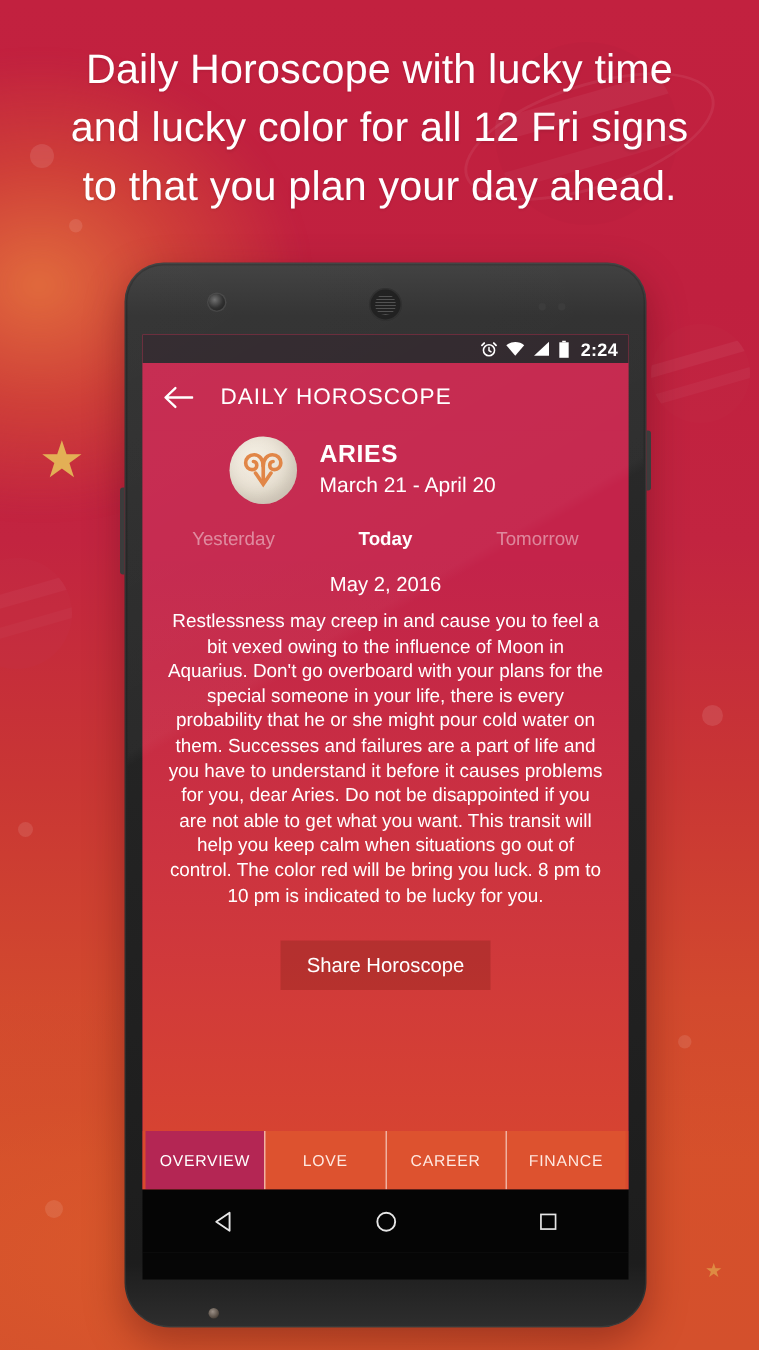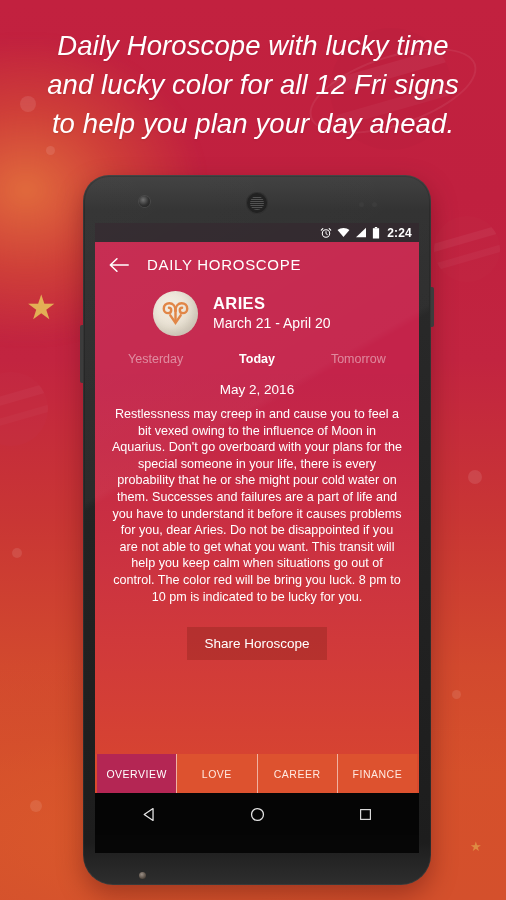--- a/index.html
+++ b/index.html
@@ -105,21 +105,21 @@
     text-align: center;
     color: #ffffff;
     font-size: 27.5px;
     line-height: 39px;
     font-weight: 400;
     letter-spacing: .1px;
     padding: 0 16px;
     box-sizing: border-box;
     text-shadow: 0 1px 2px rgba(0,0,0,.10);
   }
-  .headline .hl-line { display: block; white-space: nowrap; font-style: italic; }
+  .headline .hl-line { display: block; white-space: nowrap; }
 
   
   #phone {
     position: absolute;
     left: 83px;
     top: 175px;
     width: 348px;
     height: 710px;
     background: linear-gradient(to bottom, #3a3a3a 0%, #2b2b2b 5%, #232323 50%, #1d1d1d 94%, #2e2e2e 100%);
     border-radius: 26px 26px 30px 30px;
@@ -411,21 +411,21 @@
   <div class="dot" style="left:468px;top:470px;width:14px;height:14px;"></div>
   <div class="dot" style="left:452px;top:690px;width:9px;height:9px;"></div>
   <div class="dot" style="left:12px;top:548px;width:10px;height:10px;"></div>
 
   <div class="star" style="left:26px;top:290px;font-size:34px;">★</div>
   <div class="star" style="left:470px;top:840px;font-size:13px;opacity:.5;">★</div>
 
   <div class="headline">
     <span class="hl-line">Daily Horoscope with lucky time</span>
     <span class="hl-line">and lucky color for all 12 Fri signs</span>
-    <span class="hl-line">to help you plan your day ahead.</span>
+    <span class="hl-line">to that you plan your day ahead.</span>
   </div>
 
   <div id="phone">
     <div class="front-cam"></div>
     <div class="earpiece"></div>
     <div class="sensors">
         <i></i>
         <i></i>
       </div>
     <div class="side-btn"></div>

